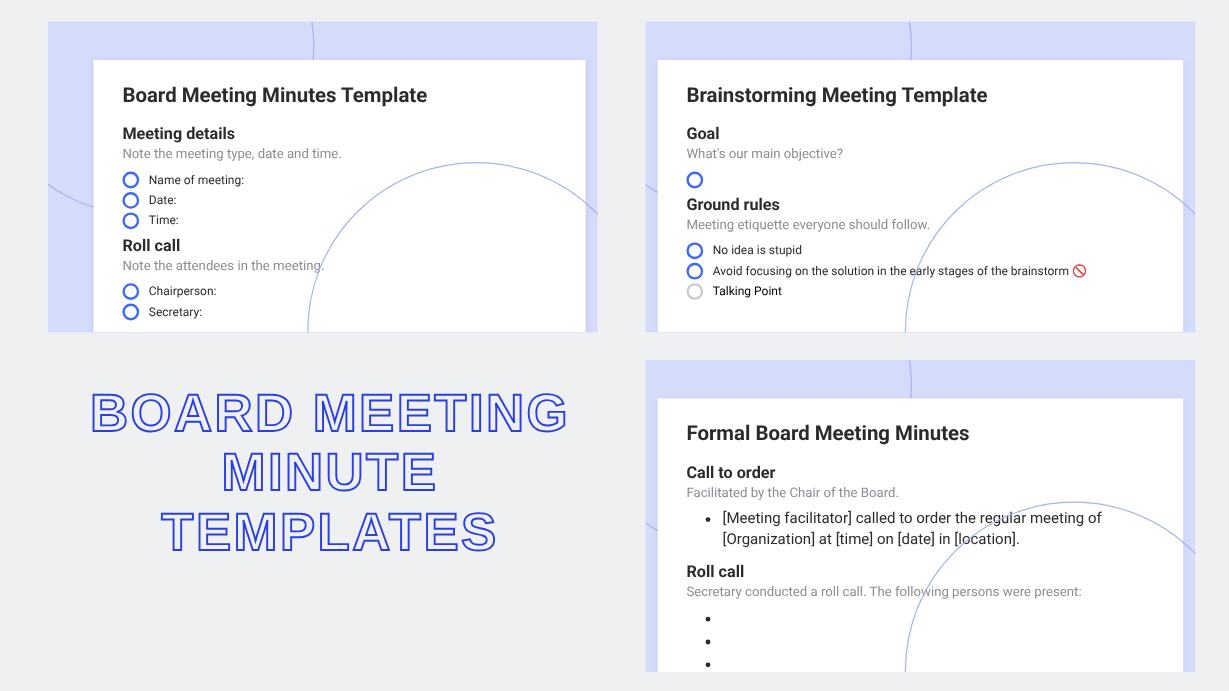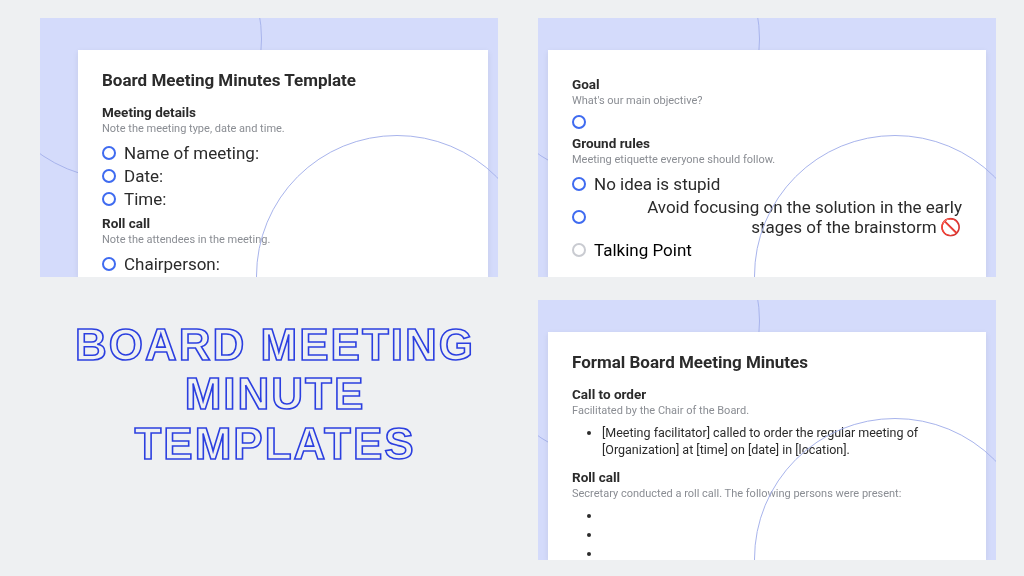--- a/index.html
+++ b/index.html
@@ -39,21 +39,21 @@
     overflow: hidden;
   }
   .panel-a .card { top: 32px; left: 38px; width: 410px; height: 227px; }
   .panel-b .card { top: 32px; left: 10px; width: 438px; height: 227px; }
   .panel-c .card { top: 32px; left: 10px; width: 438px; height: 228px; }
 
   .card-title { font-size: 17px; font-weight: 700; margin-bottom: 14px; }
   .sec-title  { font-size: 13.5px; font-weight: 700; margin-top: 6px; }
   .sec-sub    { font-size: 11px; color: #8a8d93; margin-top: 2px; margin-bottom: 8px; }
 
-  .tp { display: flex; align-items: center; gap: 8px; font-size: 17px; margin: 3px 0; text-align: right; }
+  .tp { display: flex; align-items: center; gap: 8px; font-size: 10px; margin: 3px 0; }
   .ring {
     width: 14px; height: 14px; border: 2px solid #3f6bf0; border-radius: 50%;
     flex: 0 0 14px;
   }
   .tp.ghost { color: #000000; }
   .tp.ghost .ring { border-color: #c9cbd1; }
 
   ul.bul { list-style: disc; padding-left: 30px; font-size: 12.5px; }
   ul.bul li { margin: 2px 0; line-height: 1.35; min-height: 10px; }
   ul.bul li.empty { color: #2b2b2b; }
@@ -102,20 +102,21 @@
       </div>
     <div class="tp">
         <span class="ring"></span>
         <span>Secretary:</span>
       </div>
   </div>
 </div>
 
 <div class="panel panel-b">
   <div class="card">
+    <div class="card-title">Brainstorming Meeting Template</div>
 
     <div class="sec-title">Goal</div>
     <div class="sec-sub">What's our main objective?</div>
     <div class="tp">
         <span class="ring"></span>
       </div>
 
     <div class="sec-title">Ground rules</div>
     <div class="sec-sub">Meeting etiquette everyone should follow.</div>
     <div class="tp">

